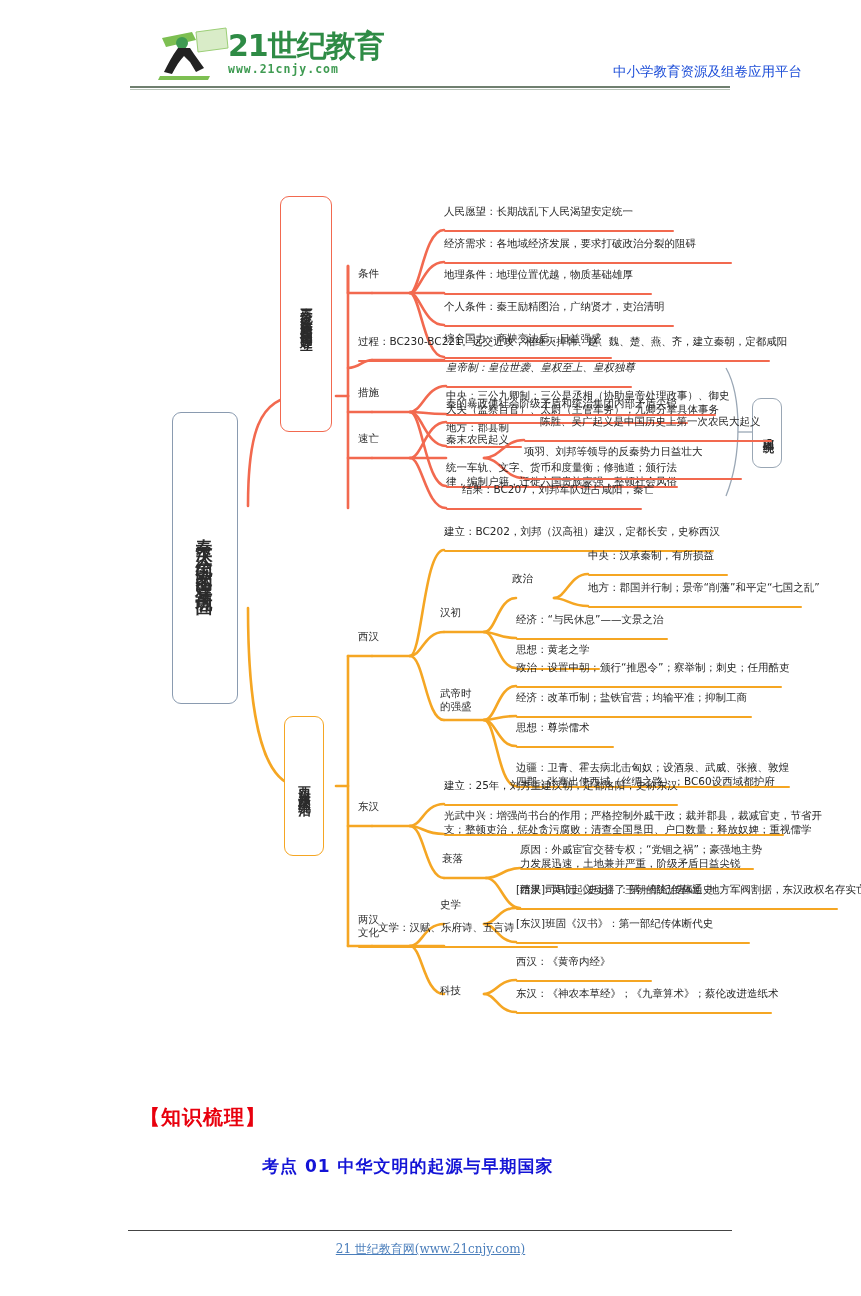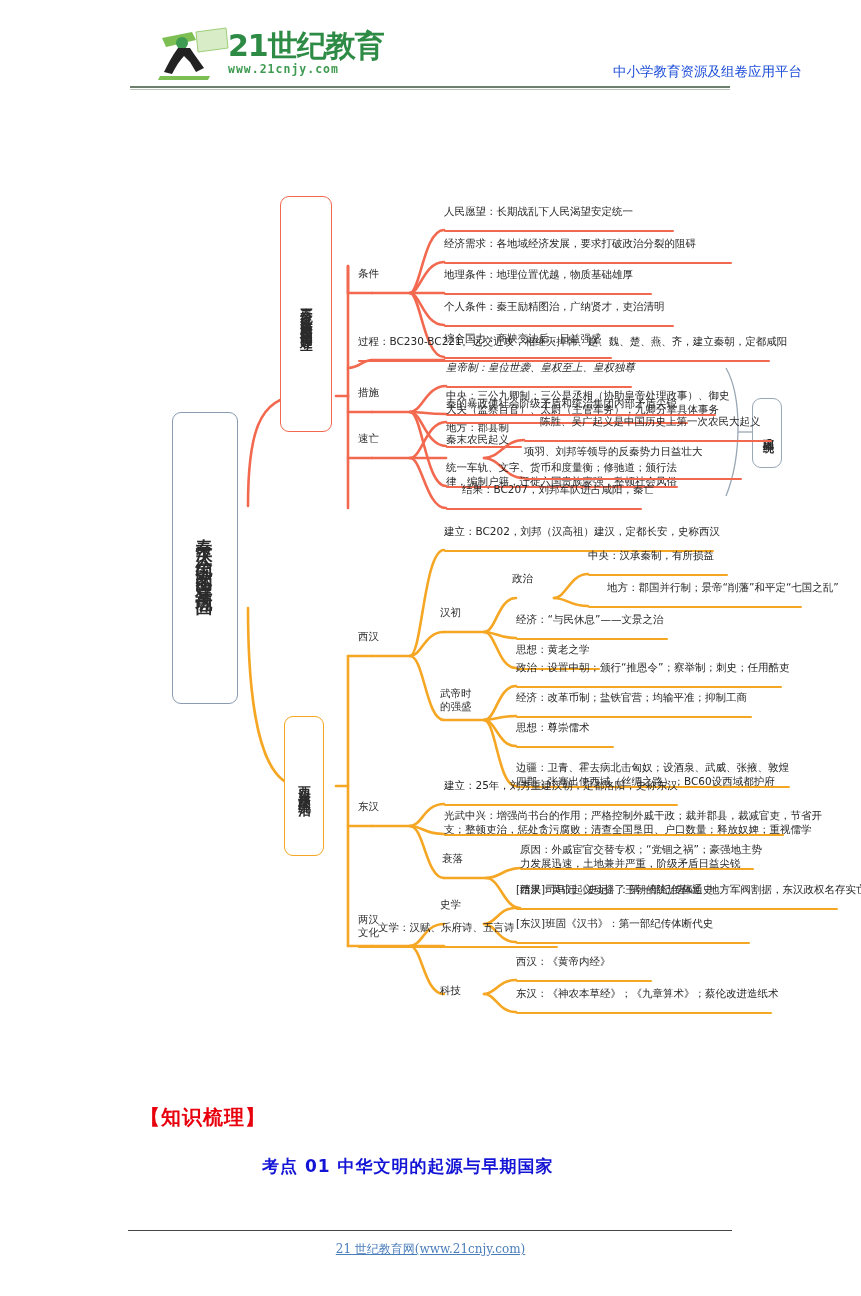--- a/index.html
+++ b/index.html
@@ -246,21 +246,21 @@
 文化</div>
     <div class="lbl" style="left:440px;top:802px;">史学</div>
     <div class="lbl" style="left:440px;top:888px;">科技</div>
 
     <div class="leaf" style="left:444px;top:428px;">建立：BC202，刘邦（汉高祖）建汉，定都长安，史称西汉</div>
     <div class="ul ul-yellow" style="left:444px;top:454px;width:270px;"></div>
 
     <div class="leaf" style="left:588px;top:452px;">中央：汉承秦制，有所损益</div>
     <div class="ul ul-yellow" style="left:588px;top:478px;width:140px;"></div>
 
-    <div class="leaf" style="left:588px;top:484px;margin-left:19px;">地方：郡国并行制；景帝“削藩”和平定“七国之乱”</div>
+    <div class="leaf" style="left:588px;top:484px;">地方：郡国并行制；景帝“削藩”和平定“七国之乱”</div>
     <div class="ul ul-yellow" style="left:588px;top:510px;width:214px;"></div>
 
     <div class="leaf" style="left:516px;top:516px;">经济：“与民休息”——文景之治</div>
     <div class="ul ul-yellow" style="left:516px;top:542px;width:152px;"></div>
 
     <div class="leaf" style="left:516px;top:546px;">思想：黄老之学</div>
     <div class="ul ul-yellow" style="left:516px;top:572px;width:84px;"></div>
 
     <div class="leaf" style="left:516px;top:564px;">政治：设置中朝；颁行“推恩令”；察举制；刺史；任用酷吏</div>
     <div class="ul ul-yellow" style="left:516px;top:590px;width:266px;"></div>

